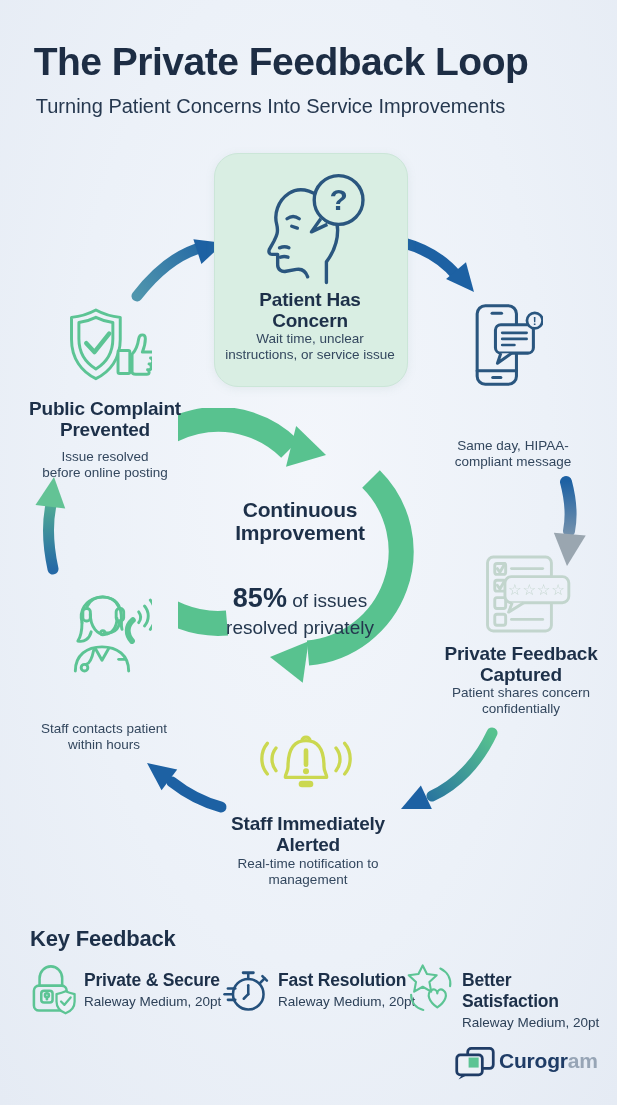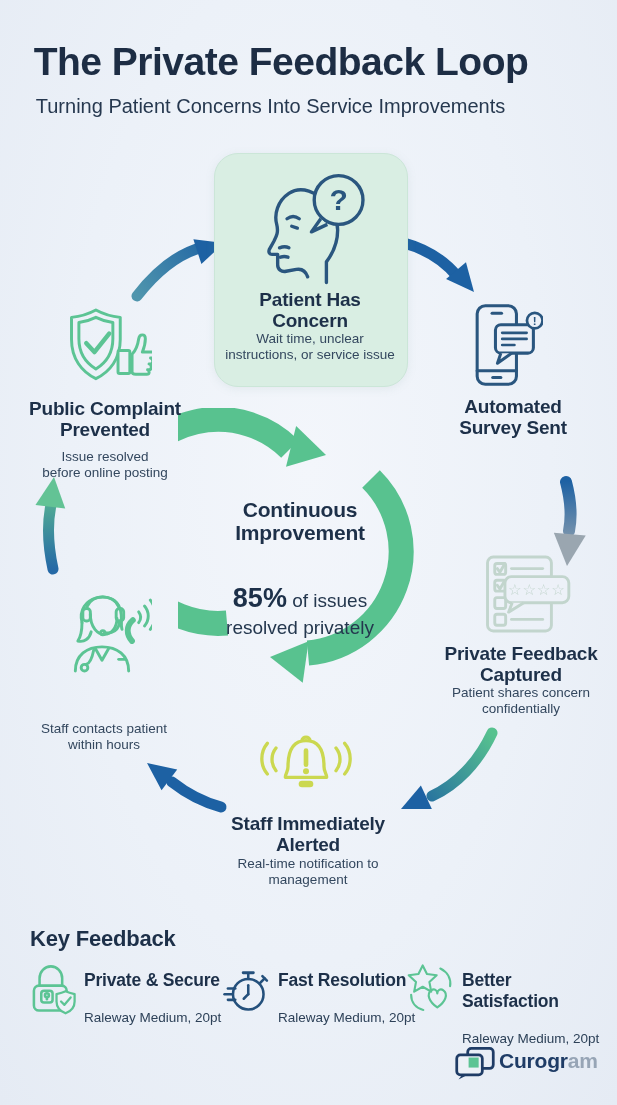--- a/index.html
+++ b/index.html
@@ -11,21 +11,21 @@
   .page-title{width:562px;text-align:center;font-size:39px;font-weight:800;color:#1d2d44;letter-spacing:-.5px;}
   .page-sub{width:541px;text-align:center;font-size:20px;font-weight:500;color:#26384f;}
   .mint-box{background:#d9eee3;border:1px solid #cbe6d8;border-radius:24px;box-shadow:0 2px 10px rgba(120,160,150,.12);}
   .stage-title{font-size:19px;line-height:1.12;font-weight:700;color:#1d3049;text-align:center;letter-spacing:-.2px;}
   .stage-desc{font-size:13.5px;line-height:1.2;color:#33475e;text-align:center;}
   .center-title{font-size:21px;line-height:1.1;font-weight:800;color:#1d3049;text-align:center;letter-spacing:-.2px;}
   .center-stat{font-size:19px;line-height:1.25;color:#24374e;text-align:center;}
   .stat-num{font-size:27px;font-weight:700;color:#1d3049;}
   .benefits-heading{font-size:22px;font-weight:800;color:#1d3049;letter-spacing:-.2px;}
   .benefit-title{font-size:17.5px;font-weight:800;color:#1d3049;letter-spacing:-.2px;}
-  .benefit-desc{font-size:13.5px;color:#2d4158;margin-top:19px;}
+  .benefit-desc{font-size:13.5px;color:#2d4158;margin-top:3px;}
   .brand{font-size:21px;font-weight:800;color:#1f3c66;letter-spacing:-.2px;}
   .brand-fade{color:#97a5b6;}
   svg{display:block;}
 </style>
 </head>
 <body>
 
 <div id="stage">
 
   <div class="abs page-title" style="top:40px;left:0;">The Private Feedback Loop</div>
@@ -124,22 +124,22 @@
     <rect x="30" y="32" width="56" height="42" rx="8" fill="#edf1f8" stroke="#2a567f" stroke-width="4.5"></rect>
     <path d="M38 74 L33 89 L54 74" fill="#edf1f8" stroke="#2a567f" stroke-width="4.5" stroke-linejoin="round"></path>
     <g stroke="#2a567f" stroke-width="4" stroke-linecap="round">
       <path d="M40 44 H76"></path>
         <path d="M40 53 H76"></path>
         <path d="M40 62 H58"></path>
     </g>
     <circle cx="88" cy="26" r="11.5" fill="#edf1f8" stroke="#2a567f" stroke-width="4"></circle>
     <text x="88" y="32" text-anchor="middle" font-size="17" font-weight="bold" fill="#2a567f">!</text>
   </svg>
-  <div class="abs stage-title pre" style="left:433px;top:396px;width:160px;">Automated
-Survey Sent</div>
+  <div class="abs stage-desc pre" style="left:428px;top:438px;width:170px;">Same day, HIPAA-
+compliant message</div>
 
   <svg class="abs" style="left:473px;top:554px;" width="98" height="80" viewBox="0 0 135 110" aria-hidden="true">
     <g fill="none" stroke="#c2d5cd" stroke-width="4" stroke-linecap="round" stroke-linejoin="round">
       <rect x="20" y="4" width="88" height="102" rx="8"></rect>
       <rect x="30" y="13" width="15" height="15" rx="3"></rect>
       <path d="M33.5 20 L37 25 L44 13"></path>
       <rect x="30" y="36" width="15" height="15" rx="3"></rect>
       <path d="M33.5 43 L37 48 L44 36"></path>
       <rect x="30" y="60" width="15" height="15" rx="3"></rect>
       <rect x="30" y="83" width="15" height="15" rx="3"></rect>

